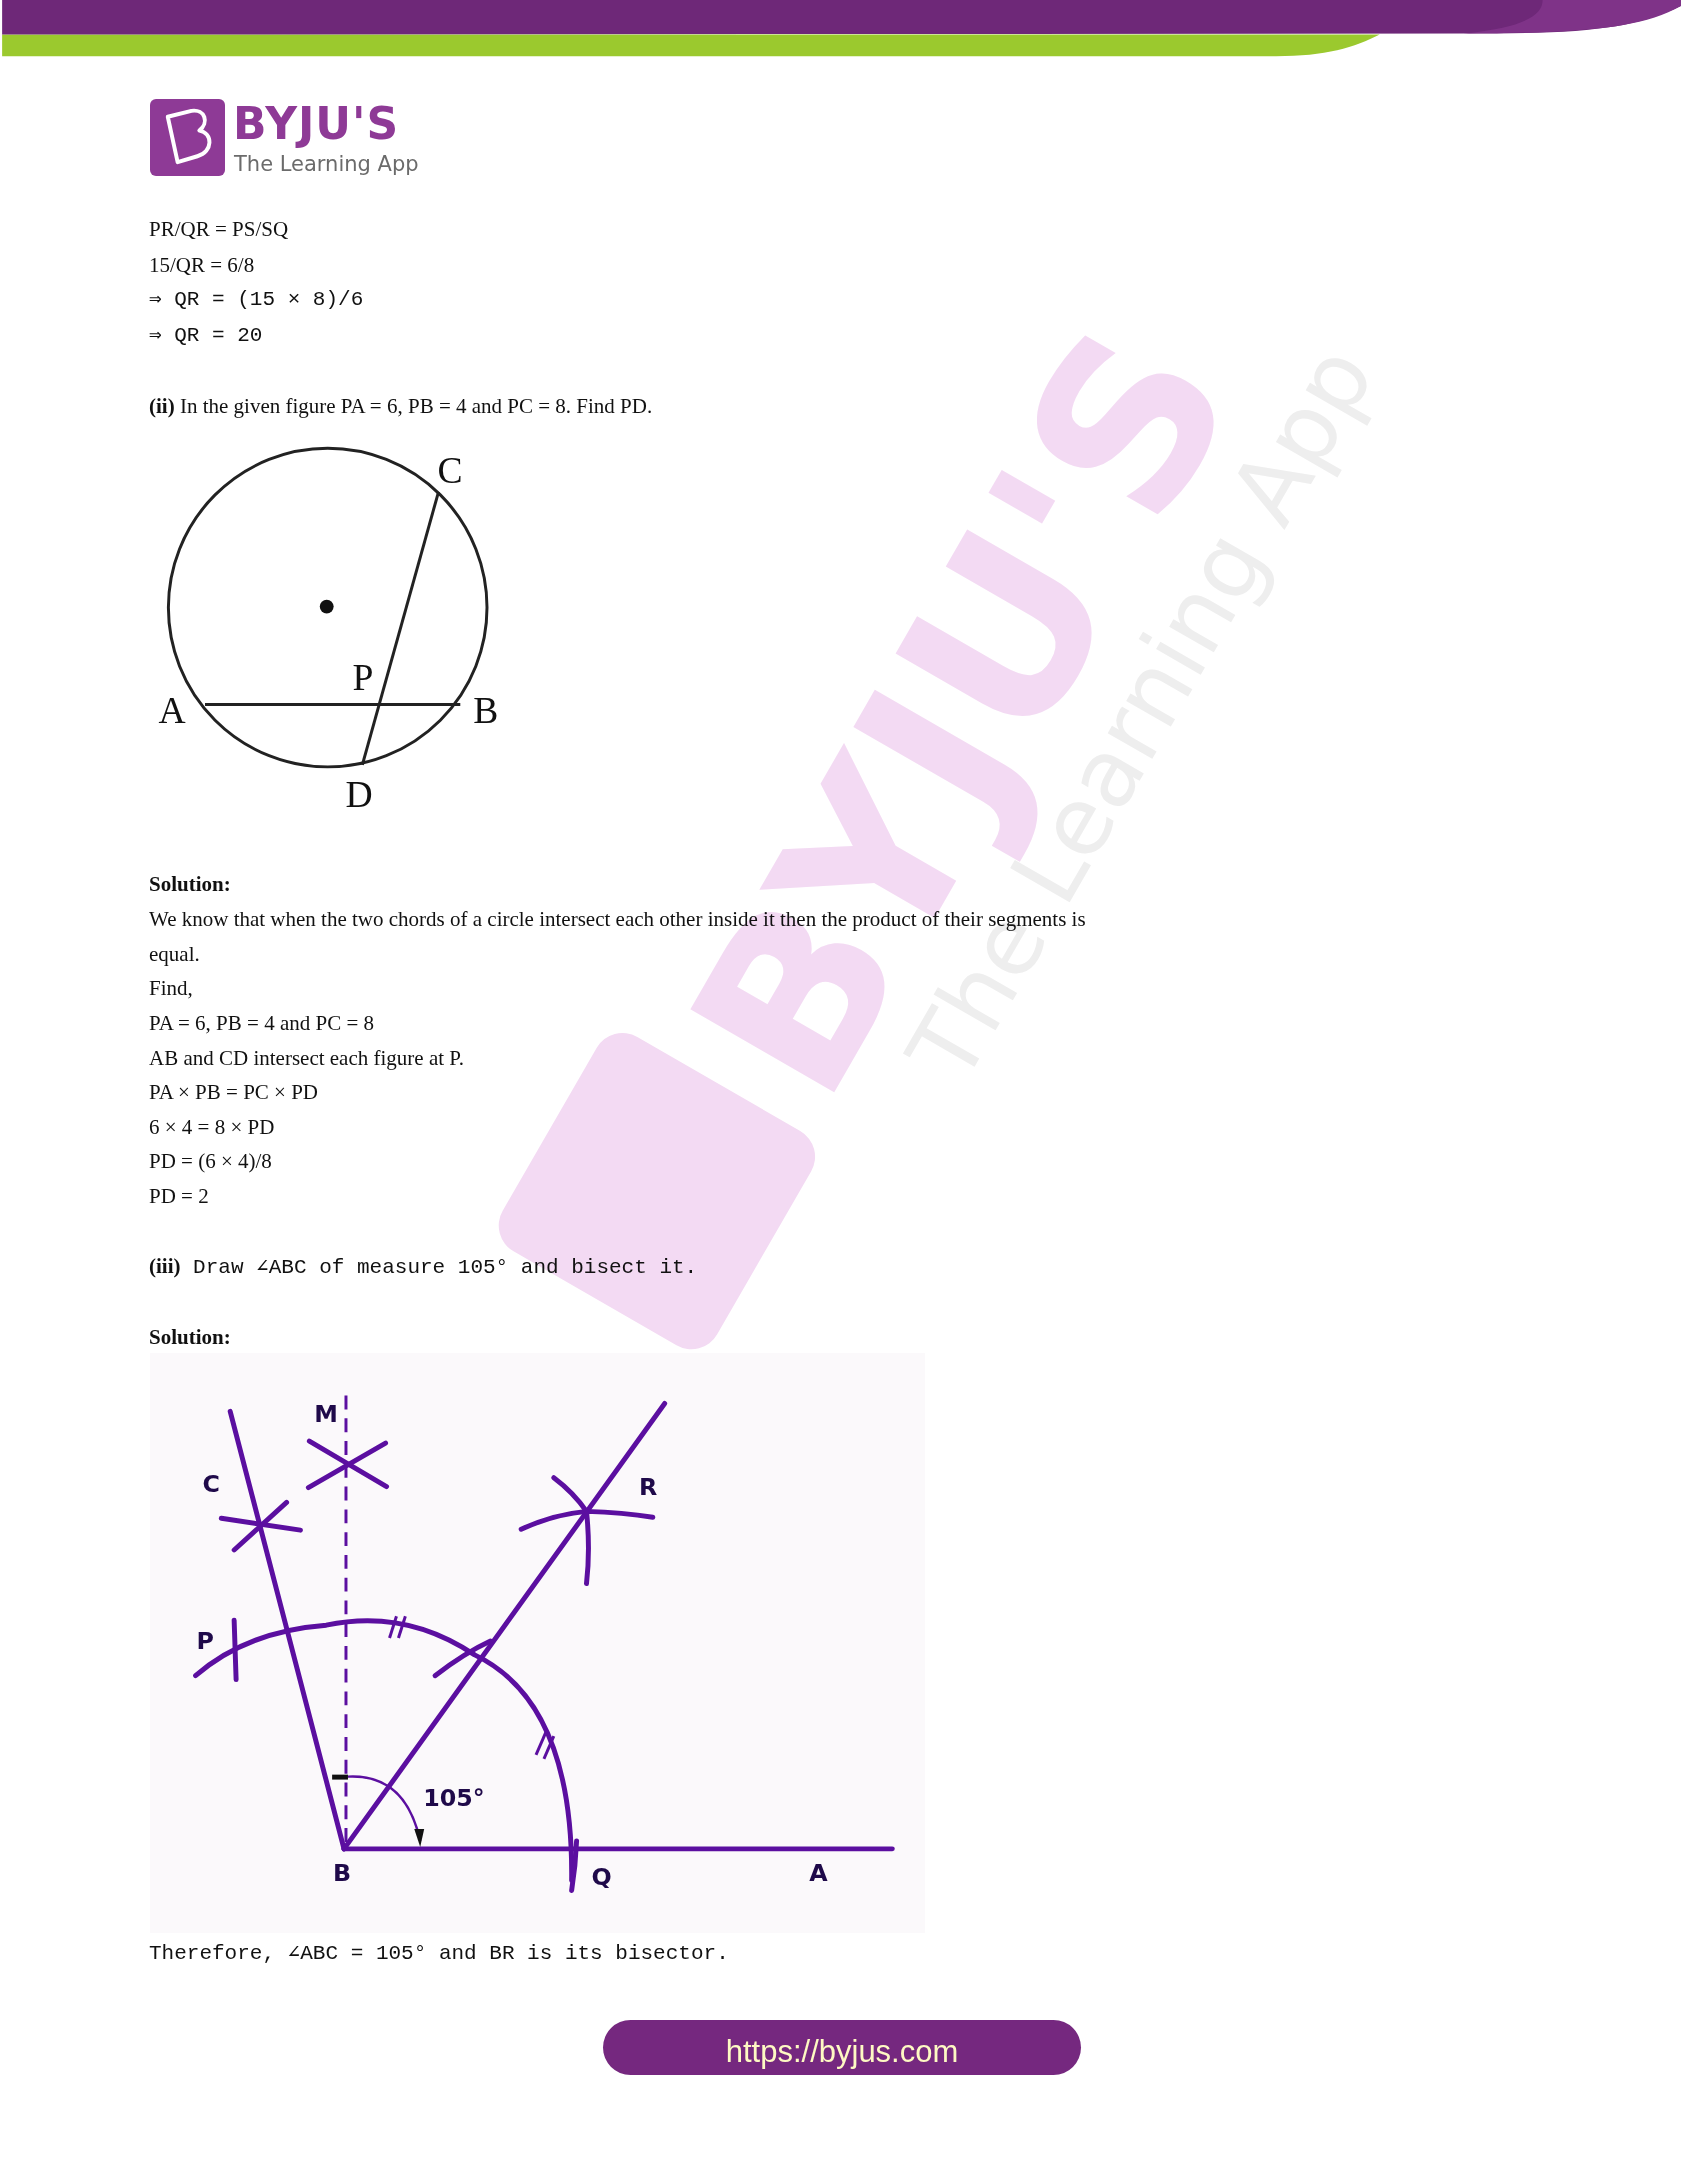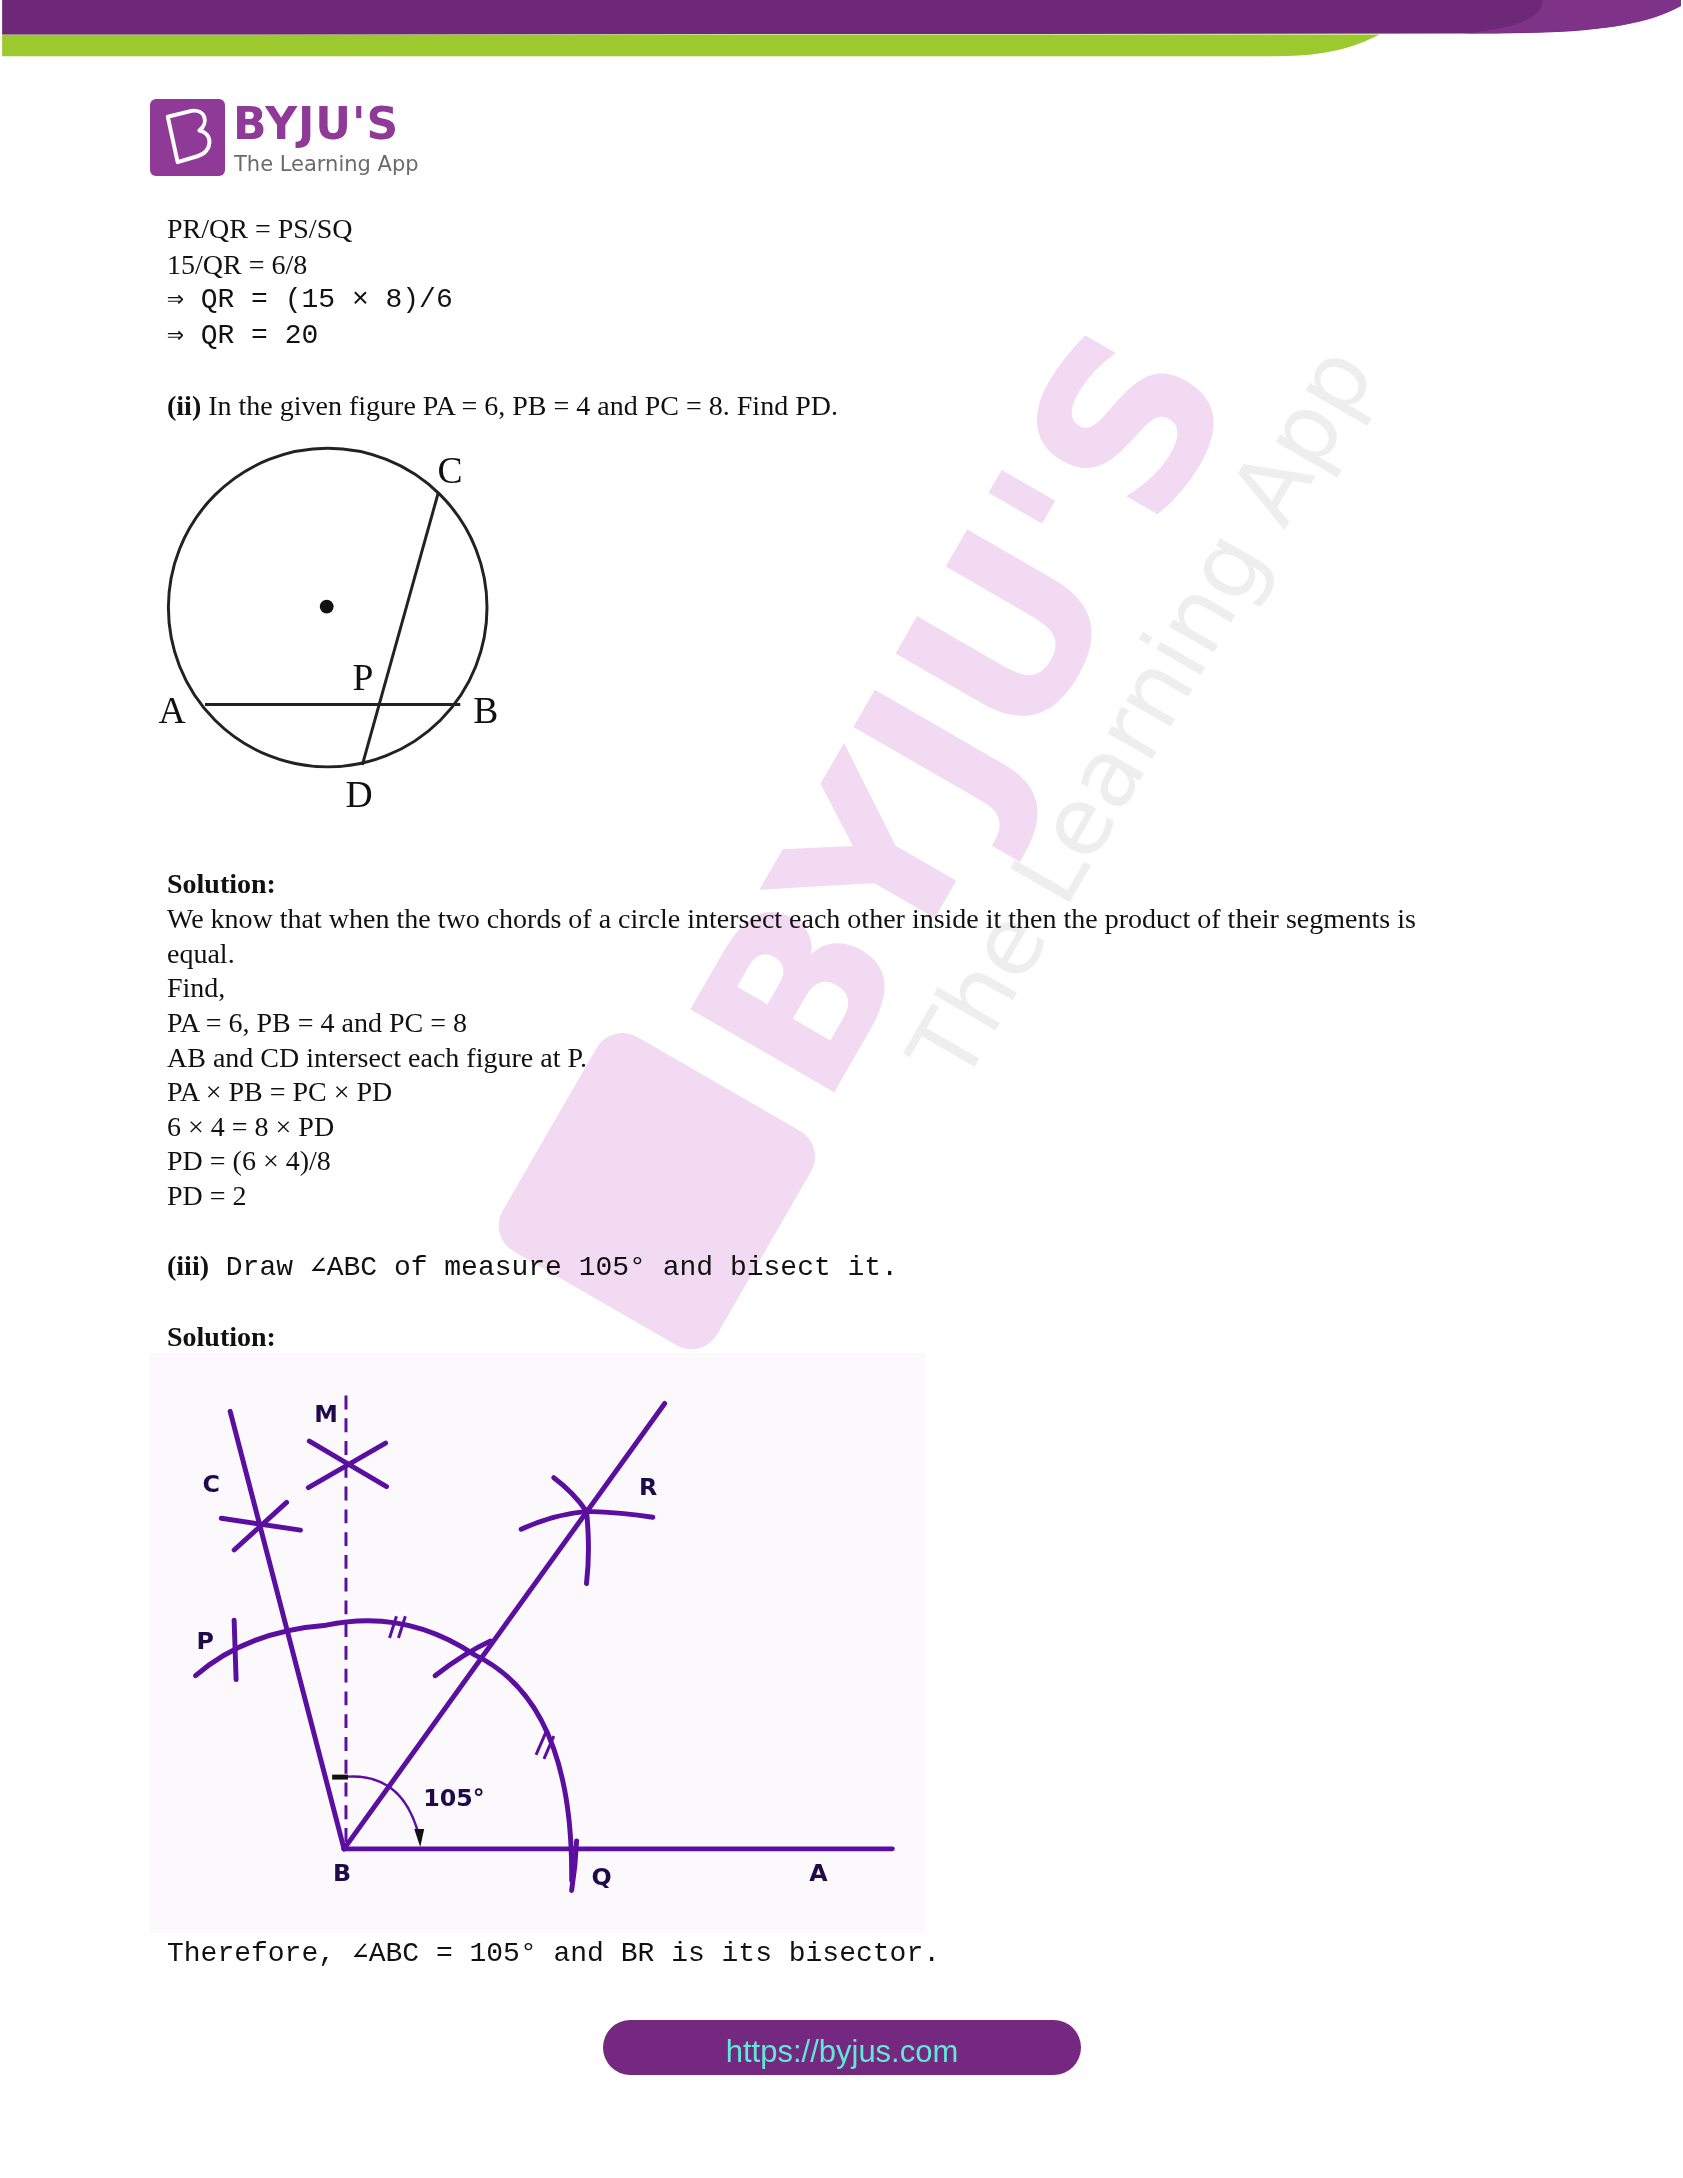--- a/index.html
+++ b/index.html
@@ -16,33 +16,33 @@
   }
   .logo-word {
     position: absolute; left: 83px; top: 2px; font-family: "DejaVu Sans", sans-serif;
     font-weight: bold; font-size: 44px; letter-spacing: 1px; color: #8e3a96; line-height: 46px;
   }
   .logo-sub {
     position: absolute; left: 84px; top: 53px; font-family: "DejaVu Sans", sans-serif;
     font-size: 21px; color: #6b6b6b; line-height: 24px; white-space: nowrap;
   }
   .line {
-    position: absolute; left: 167px; font-size: 28px; line-height: 34px; white-space: nowrap;
+    position: absolute; left: 149px; font-size: 21px; line-height: 34px; white-space: nowrap;
   }
   .sans { font-family: Liberation Mono, monospace; }
   .serif { font-family: "Liberation Serif", serif; }
   .bold { font-weight: bold; }
   .watermark { position: absolute; left: 0; top: 0; width: 1683px; height: 2178px; pointer-events: none; }
   .fig-label { font-family: "Liberation Serif", serif; font-size: 38px; fill: #111; }
   .con-label { font-family: "DejaVu Sans", sans-serif; font-size: 24px; font-weight: bold; fill: #1f0a4a; }
   .url-pill {
     position: absolute; left: 603px; top: 2020px; width: 478px; height: 55px;
     background: #75287f; border-radius: 28px; display: flex; align-items: center; justify-content: center;
   }
-  .url-pill span { font-family: "Liberation Sans", sans-serif; font-size: 31px; color: #5eead4; margin-top: 8px; }
+  .url-pill span { font-family: "Liberation Sans", sans-serif; font-size: 31px; color: #fef9c3; margin-top: 8px; }
 </style>
 </head>
 <body>
 
 <svg class="header-band" viewBox="0 0 1700 80" width="1683" height="79">
   <path d="M0 35 L0 57 L1290 57 C1340 57 1370 48 1395 35 Z" fill="#9bc92e"></path>
   <path d="M0 0 L1700 0 L1700 6 C1650 30 1600 34 1480 34 L0 35 Z" fill="#6e2878"></path>
   <path d="M1560 0 L1700 0 L1700 6 C1660 28 1610 33 1480 34 C1540 28 1560 16 1560 0 Z" fill="#7f3388"></path>
 </svg>
 

